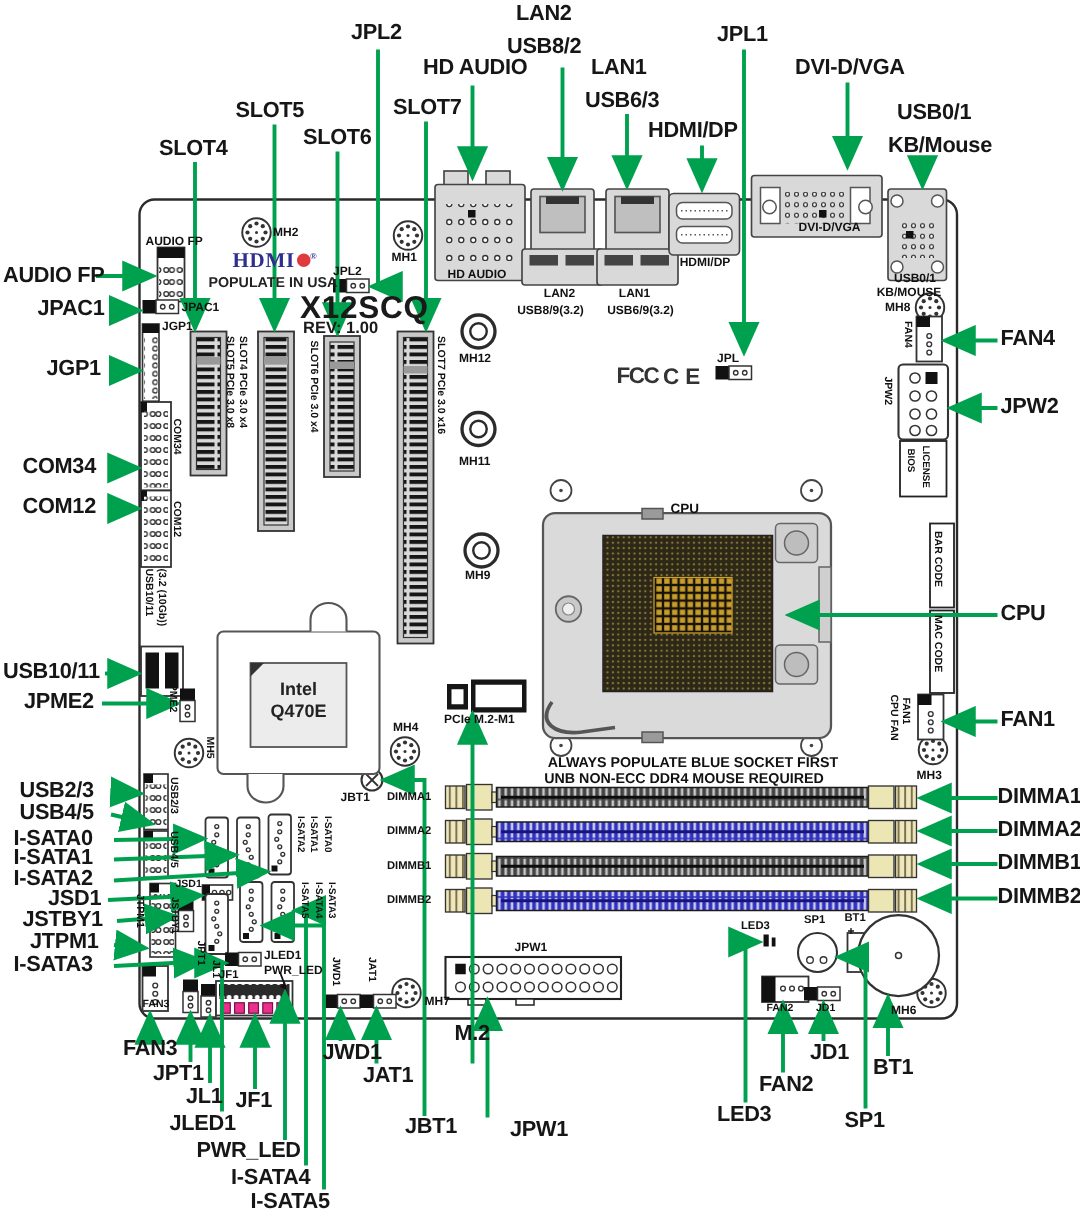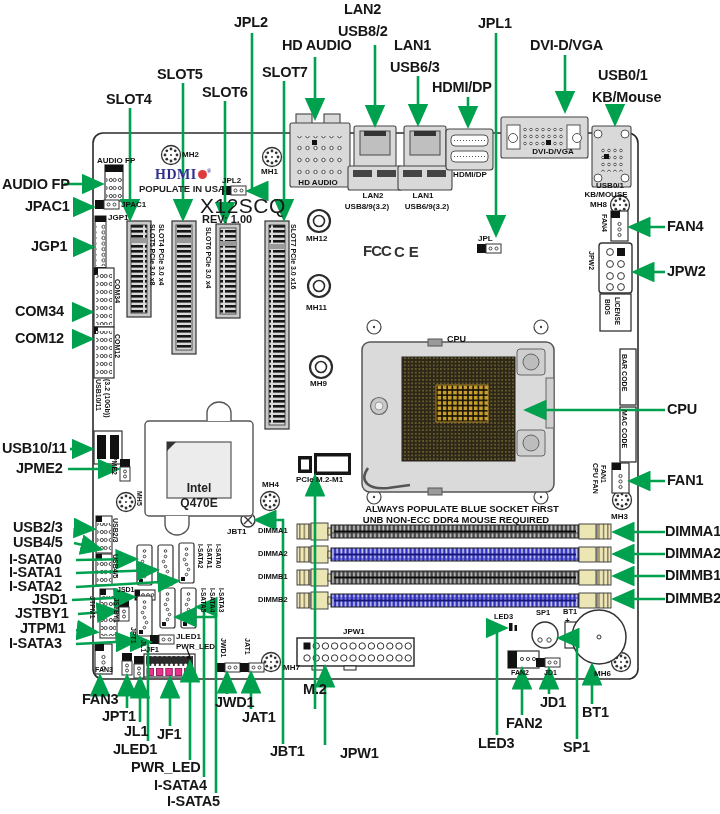--- a/index.html
+++ b/index.html
@@ -13,25 +13,25 @@
   .s65{font-size:6.5px;}
   .s75{font-size:7.5px;}
   .s9{font-size:9px;}
   .v{writing-mode:vertical-rl;}
   .cx{transform:translateX(-50%);}
   .logo{position:absolute;font-family:"Liberation Serif","DejaVu Serif",serif;font-weight:bold;
         font-size:14px;color:#2F2F8F;letter-spacing:.5px;line-height:1;}
   .logo .dot{display:inline-block;width:9px;height:9px;border-radius:50%;background:#E03A3E;margin-left:1px;}
   .logo sup{font-size:6px;color:#2F2F8F;}
   .designed{position:absolute;font-size:9.5px;font-weight:bold;color:#222;line-height:1;}
-  .model{position:absolute;font-size:21px;font-weight:400;color:#1a1a1a;line-height:1;letter-spacing:.5px;}
+  .model{position:absolute;font-size:21px;font-weight:700;color:#1a1a1a;line-height:1;letter-spacing:.5px;}
   .rev{position:absolute;font-size:11px;font-weight:bold;color:#1a1a1a;line-height:1;}
-  .mark{position:absolute;font-size:15px;font-weight:bold;color:#333;line-height:1;}
+  .mark{position:absolute;font-size:15px;font-weight:bold;color:#333;line-height:1;margin-left:48px;}
   .note{position:absolute;font-size:9.5px;font-weight:bold;color:#111;line-height:1;white-space:nowrap;}
-  .chip{position:absolute;font-size:12px;font-weight:bold;color:#222;line-height:1;white-space:nowrap;margin-top:29px;}
+  .chip{position:absolute;font-size:12px;font-weight:bold;color:#222;line-height:1;white-space:nowrap;}
 </style>
 </head>
 <body>
 
 <div id="stage">
 
 <svg id="gfx" width="720" height="814" viewBox="0 0 720 814">
   <defs>
     <marker id="ah" markerWidth="9" markerHeight="8" refX="7.5" refY="4" orient="auto">
       <path d="M0,0 L9,4 L0,8 z" fill="#00A14E"></path>

